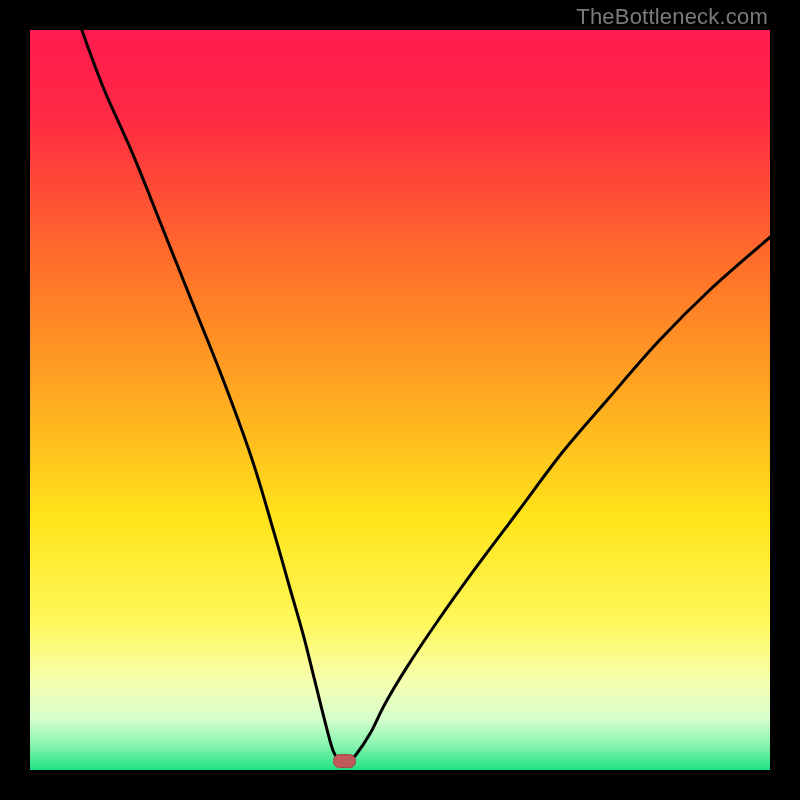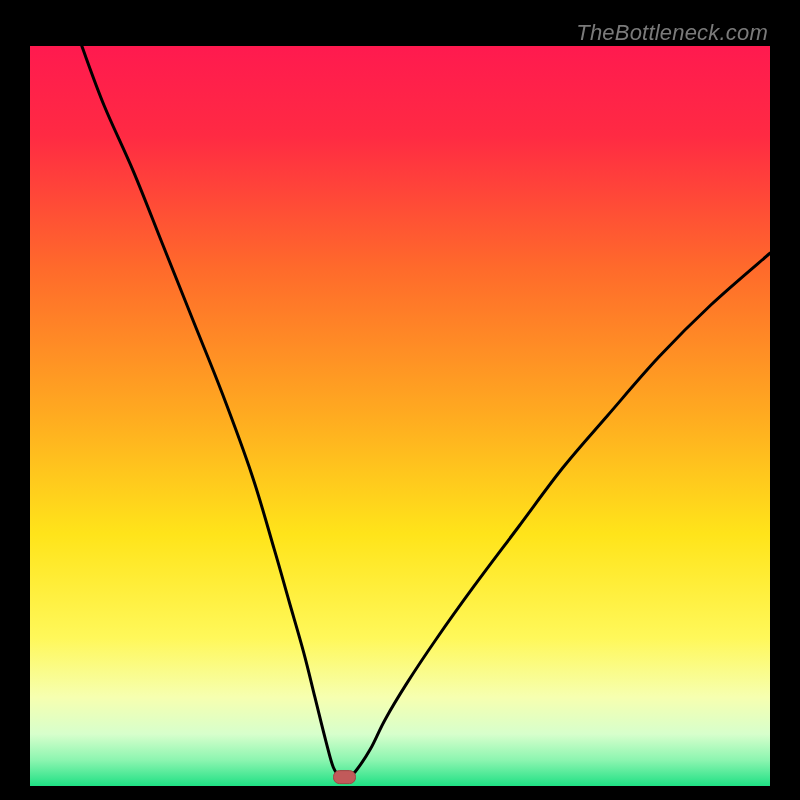--- a/index.html
+++ b/index.html
@@ -6,24 +6,23 @@
     margin: 0;
     padding: 0;
     width: 800px;
     height: 800px;
     overflow: hidden;
     background: #000;
     font-family: Arial, Helvetica, sans-serif;
   }
   .frame {
     position: absolute;
-    left: 0; top: 16px;
+    left: 0; top: 0;
     width: 800px; height: 648px;
     background: #000;
-    font-style: italic;
   }
   .plot {
     position: absolute;
     left: 30px;
     top: 30px;
     width: 740px;
     height: 740px;
     overflow: hidden;
   }
   .watermark {

